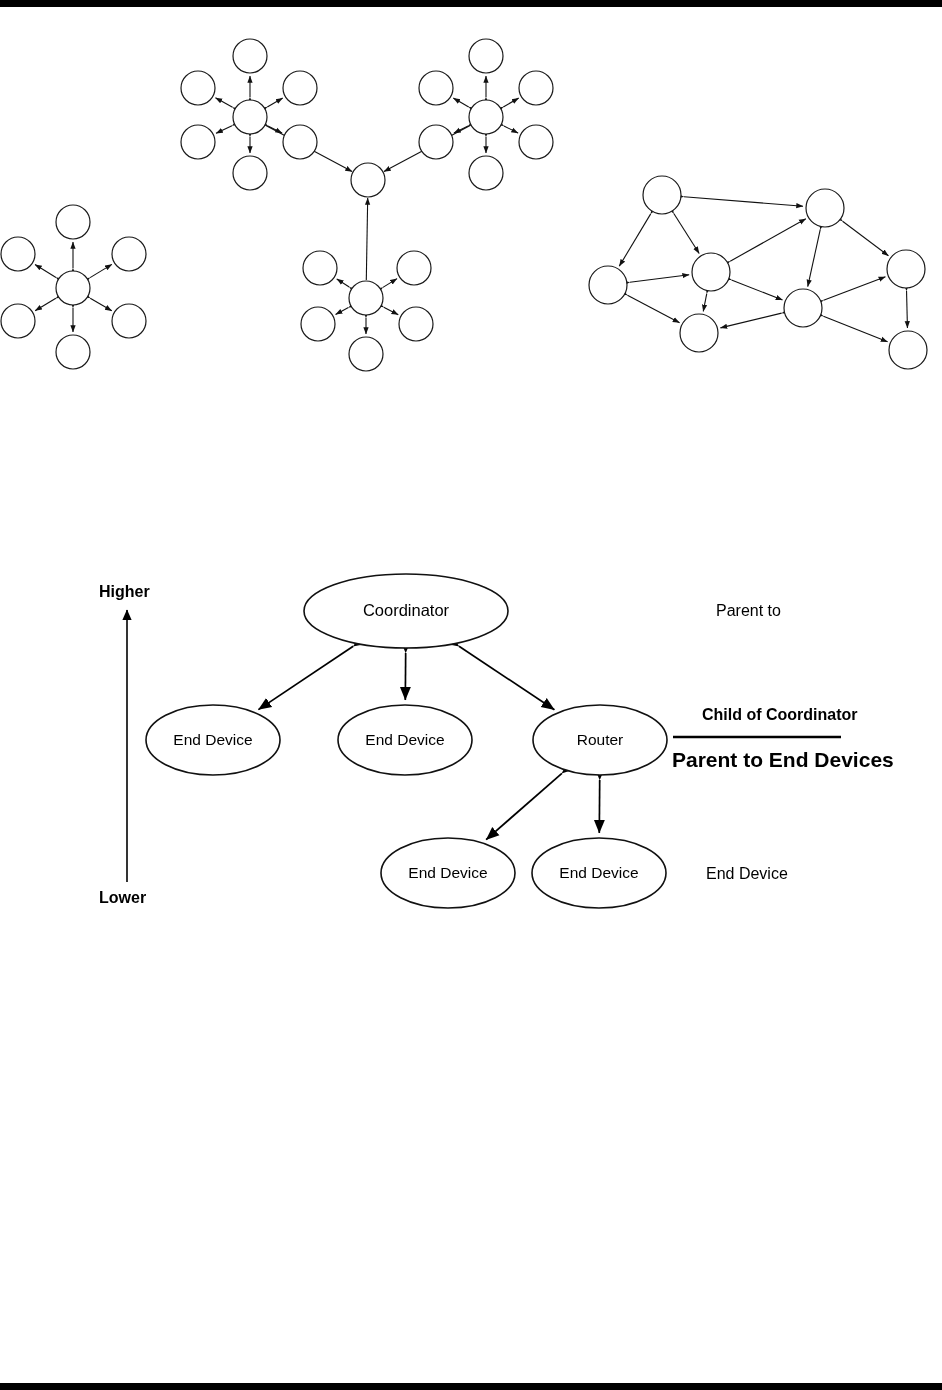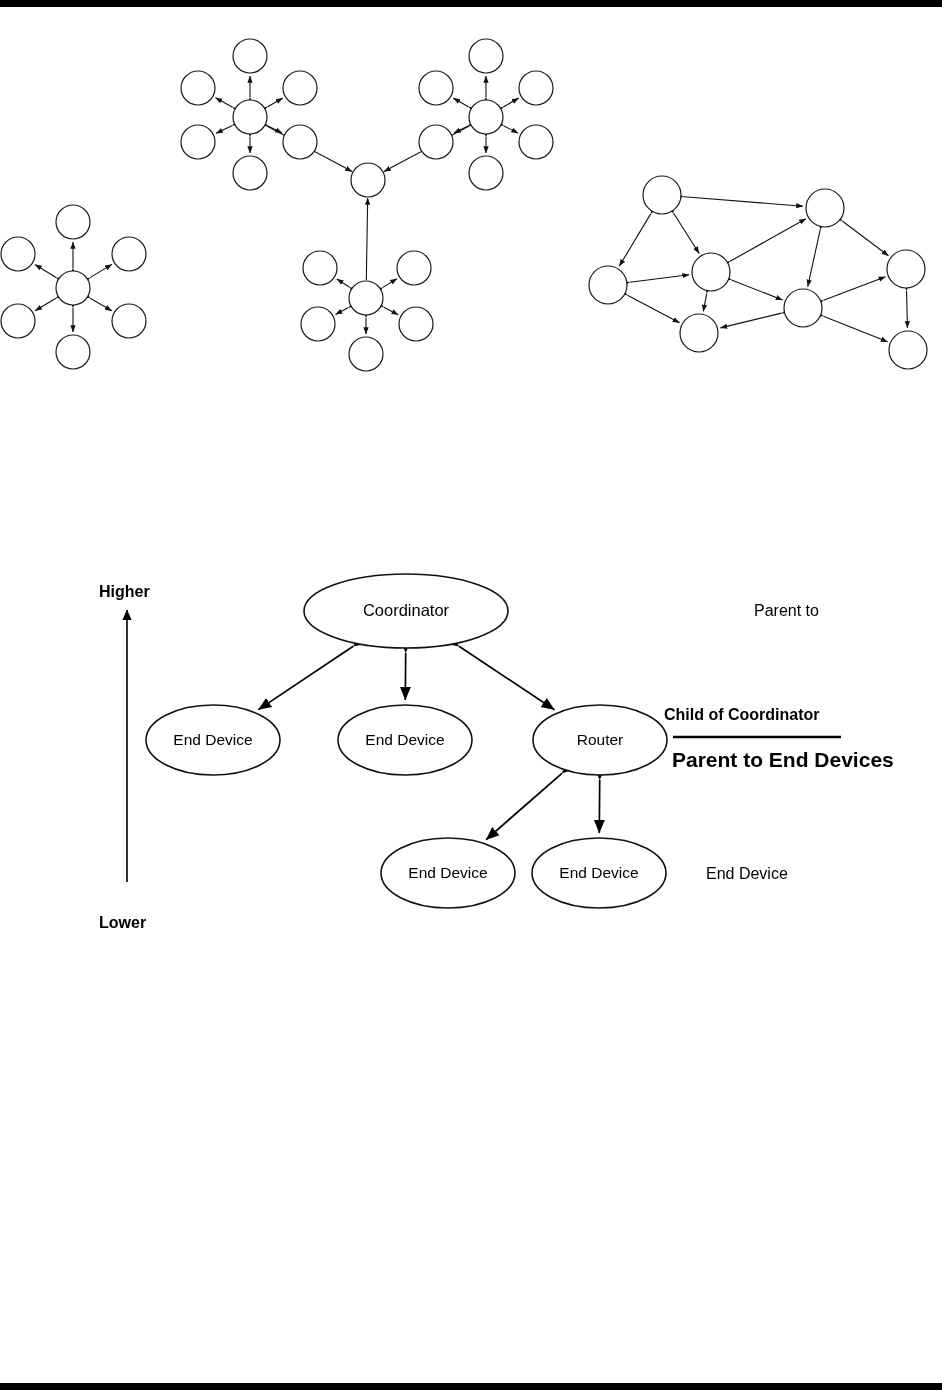--- a/index.html
+++ b/index.html
@@ -149,23 +149,23 @@
         <text x="600" y="741" text-anchor="middle" class="lbl lbl-node">Router</text>
         <ellipse cx="448" cy="873" rx="67" ry="35" class="node-ellipse"></ellipse>
         <text x="448" y="874" text-anchor="middle" class="lbl lbl-node">End Device</text>
         <ellipse cx="599" cy="873" rx="67" ry="35" class="node-ellipse"></ellipse>
         <text x="599" y="874" text-anchor="middle" class="lbl lbl-node">End Device</text>
       </g>
   </svg>
 
   <div>
     <div style="position:absolute;left:99px;top:583px;font-size:16px;font-weight:600;">Higher</div>
-    <div style="position:absolute;left:99px;top:914px;font-size:16px;font-weight:600;">Lower</div>
+    <div style="position:absolute;left:99px;top:889px;font-size:16px;font-weight:600;">Lower</div>
 
-    <div style="position:absolute;left:716px;top:602px;font-size:16px;margin-left:38px;">Parent to</div>
+    <div style="position:absolute;left:716px;top:602px;font-size:16px;">Parent to</div>
 
-    <div style="position:absolute;left:664px;top:706px;font-size:16px;font-weight:600;">Child of Coordinator</div>
+    <div style="position:absolute;left:702px;top:706px;font-size:16px;font-weight:600;">Child of Coordinator</div>
     <div style="position:absolute;left:672px;top:748px;font-size:21px;font-weight:600;">Parent to End Devices</div>
 
     <div style="position:absolute;left:706px;top:865px;font-size:16px;">End Device</div>
   </div>
 
 </div>
 
 </body></html>

